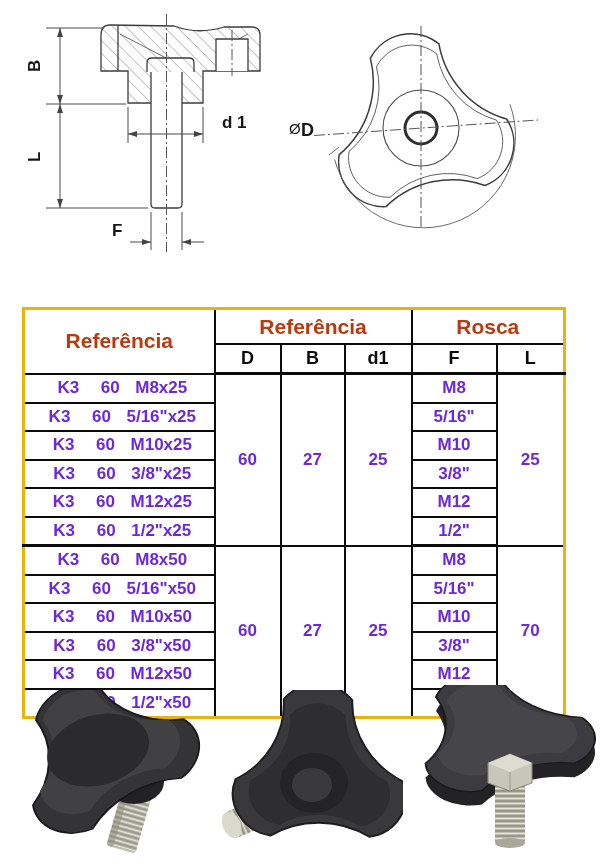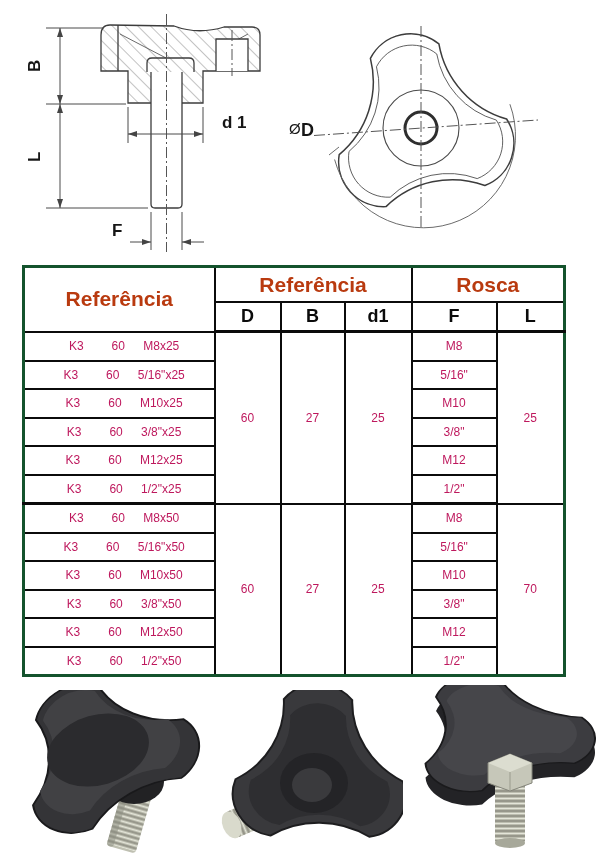--- a/index.html
+++ b/index.html
@@ -15,23 +15,23 @@
   .thin{stroke:#5a5a5a;stroke-width:0.9;fill:none;}
   .dim{stroke:#4a4a4a;stroke-width:1;fill:none;}
   .cl{stroke:#555;stroke-width:1;fill:none;stroke-dasharray:11 3 2 3;}
   .dimtxt{font-size:17px;font-weight:bold;fill:#161616;}
   .arrow{fill:#444;stroke:none;}
 
   
   table.spec{position:absolute;left:22px;top:265px;border-collapse:collapse;
              table-layout:fixed;width:541px;}
   table.spec td,table.spec th{border:2px solid #0b0b0b;padding:0;margin:0;
-             font-size:12px;color:#be185d;text-align:center;vertical-align:middle;
-             overflow:hidden;white-space:nowrap;}
-  table.spec{border:3px solid #14532d;}
+             font-size:17px;color:#6d28d9;text-align:center;vertical-align:middle;
+             overflow:hidden;white-space:nowrap;font-weight:bold;}
+  table.spec{border:3px solid #eab308;margin-top:42px;}
   tr.h1 th{height:33px;font-size:21px;font-weight:bold;color:#b93a0f;}
   tr.h2 th{height:27px;font-size:18px;font-weight:bold;color:#0b0b0b;border-bottom:3px solid #0b0b0b;}
   th.refhead{border-bottom:3px solid #0b0b0b;}
   tr.dr td{height:26.5px;}
   td.ref{text-align:left;padding-left:3px;}
   td.ref .c1{display:inline-block;width:34px;}
   td.ref .c2{display:inline-block;width:50px;}
   tr.grpend td{border-bottom:3px solid #0b0b0b;}
 
   

